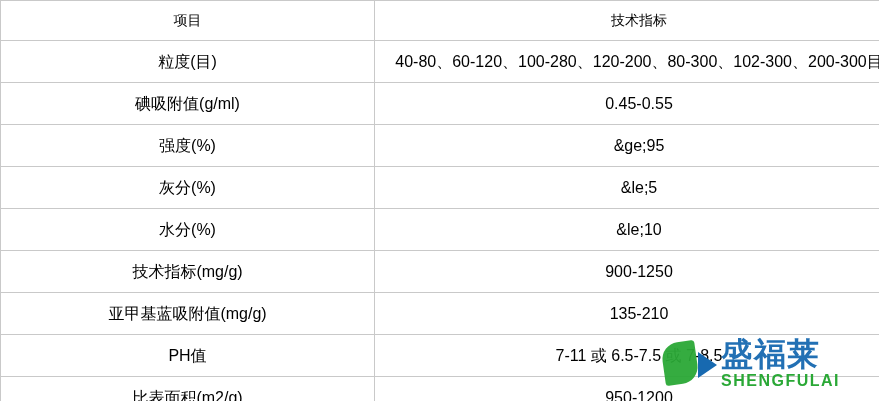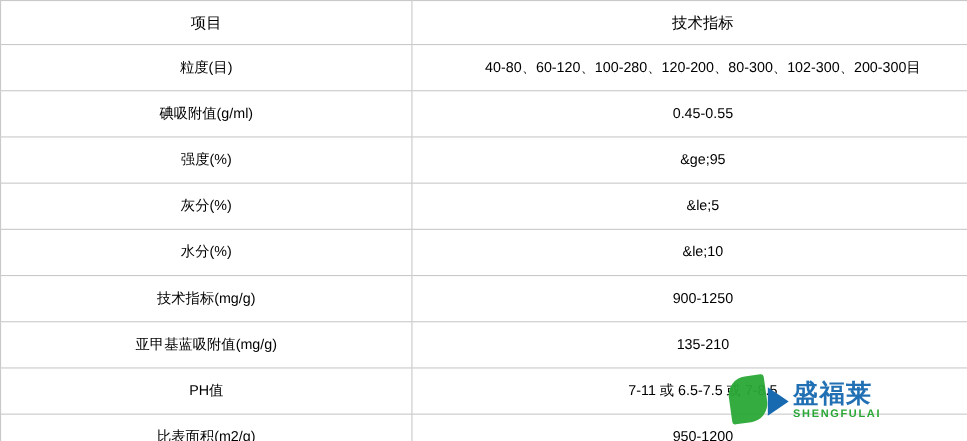--- a/index.html
+++ b/index.html
@@ -23,21 +23,21 @@
     width: 879px;
     table-layout: fixed;
     background: #ffffff;
   }
   table.spec td {
     border: 1px solid #c9c9c9;
     text-align: center;
     vertical-align: middle;
     color: #000000;
     padding: 4px 6px;
-    font-size: 13px;
+    font-size: 16px;
     line-height: 1.45;
   }
   td.col-left {
     width: 361px;
   }
   td.col-right {
     width: 516px;
   }
   tr.header td {
     font-weight: normal;
@@ -82,30 +82,30 @@
     width: 0;
     height: 0;
     border-top: 13px solid transparent;
     border-bottom: 13px solid transparent;
     border-left: 19px solid #1769b0;
   }
   .wm-text {
     margin-left: 6px;
   }
   .wm-cn {
-    font-size: 23px;
+    font-size: 32px;
     color: #1769b0;
     font-weight: bold;
     letter-spacing: 1px;
     line-height: 1.05;
     font-family: "DejaVu Sans", "Liberation Sans", sans-serif;
     opacity: 0.95;
   }
   .wm-en {
-    font-size: 10px;
+    font-size: 16px;
     color: #2aa836;
     letter-spacing: 1.5px;
     font-weight: bold;
     margin-top: 1px;
   }
 </style>
 </head>
 <body>
 
 <div class="wrap">

